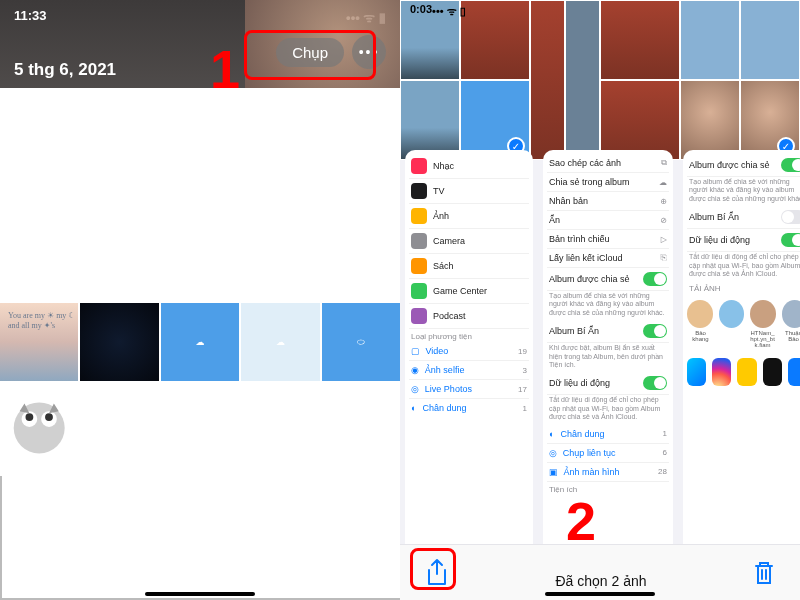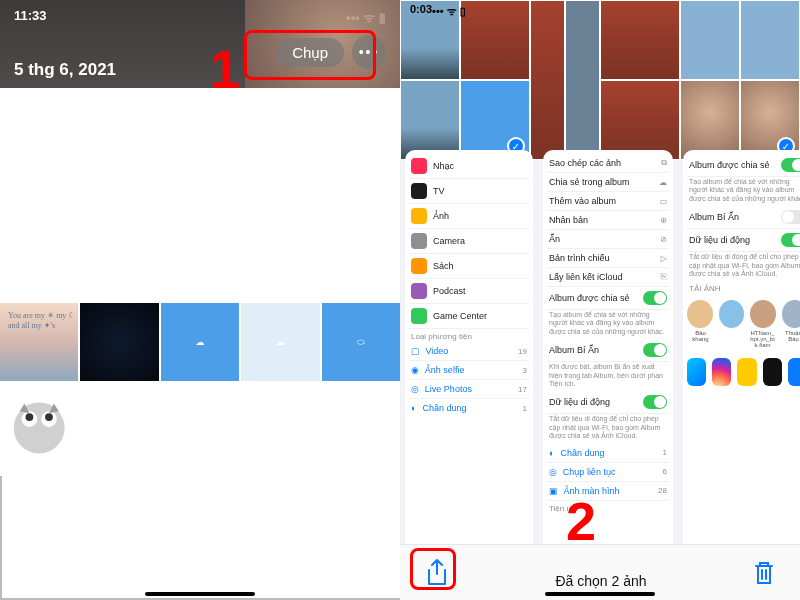--- a/index.html
+++ b/index.html
@@ -141,26 +141,26 @@
         </div>
       <div class="row">
           <div class="ico" style="background:#8e8e93"></div>
           <span>Camera</span>
         </div>
       <div class="row">
           <div class="ico" style="background:#ff9500"></div>
           <span>Sách</span>
         </div>
       <div class="row">
+          <div class="ico" style="background:#34c759"></div>
+          <span>Game Center</span>
+        </div>
+      <div class="row">
           <div class="ico" style="background:#9b59b6"></div>
           <span>Podcast</span>
-        </div>
-      <div class="row">
-          <div class="ico" style="background:#34c759"></div>
-          <span>Game Center</span>
         </div>
       <div class="section">Loại phương tiện</div>
       <div class="row blue">
           <span>▢</span>
           <span>Video</span>
           <span class="count">19</span>
         </div>
       <div class="row blue">
           <span>◉</span>
           <span>Ảnh selfie</span>
@@ -179,24 +179,20 @@
     </div>
 
     <div class="panel panel2">
       <div class="row">
           <span>Sao chép các ảnh</span>
           <span class="count">⧉</span>
         </div>
       <div class="row">
           <span>Chia sẻ trong album</span>
           <span class="count">☁</span>
-        </div>
-      <div class="row">
-          <span>Thêm vào album</span>
-          <span class="count">▭</span>
         </div>
       <div class="row">
           <span>Nhân bản</span>
           <span class="count">⊕</span>
         </div>
       <div class="row">
           <span>Ẩn</span>
           <span class="count">⊘</span>
         </div>
       <div class="row">

